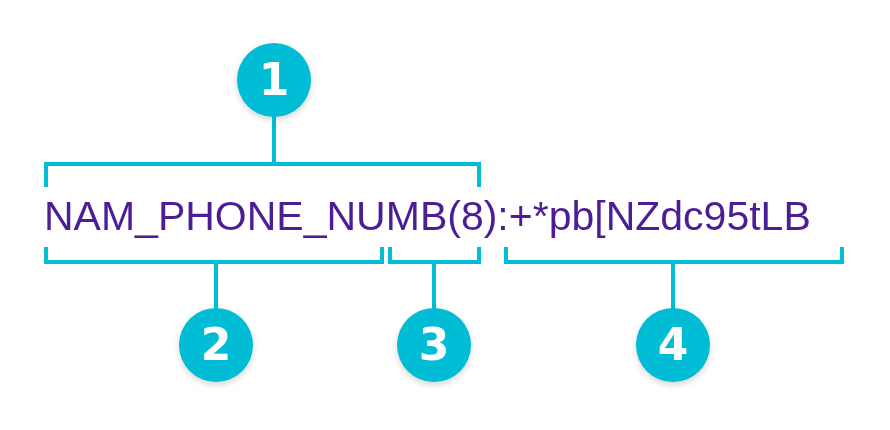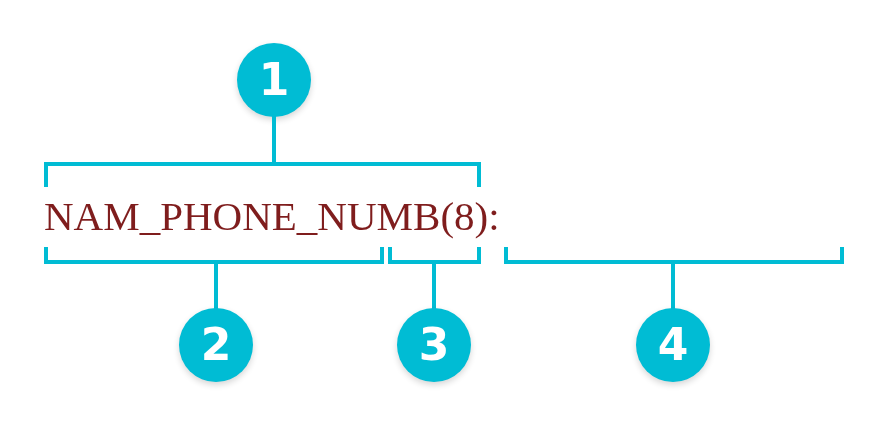--- a/index.html
+++ b/index.html
@@ -17,24 +17,24 @@
   }
 
   
   .code-line {
     position: absolute;
     left: 44px;
     top: 186px;
     height: 60px;
     display: flex;
     align-items: center;
-    font-family: Liberation Serif, serif;
+    font-family: Liberation Sans, sans-serif;
     font-size: 41px;
     letter-spacing: 0px;
-    color: #7f1d1d;
+    color: #4c1d95;
     white-space: pre;
     line-height: 60px;
   }
   .code-seg { white-space: pre; }
 
   
   .bracket {
     position: absolute;
     box-sizing: border-box;
     border-color: #00bcd4;
@@ -80,21 +80,21 @@
 
 <div id="canvas">
 
   <div class="badge" style="left:237px; top:43px;">
     <span>1</span>
   </div>
   <div class="stem" style="left:272px; top:114px; height:50px;"></div>
   <div class="bracket bracket-down" style="left:44px; top:162px; width:437px; height:25px;"></div>
 
   <div class="code-line">
-    <span class="code-seg">NAM_PHONE_NUMB</span><span class="code-seg">(8)</span><span class="code-seg">:</span>
+    <span class="code-seg">NAM_PHONE_NUMB</span><span class="code-seg">(8)</span><span class="code-seg">:</span><span class="code-seg">+*pb[NZdc95tLB</span>
   </div>
 
   <div class="bracket bracket-up" style="left:44px; top:247px; width:340px; height:17px;"></div>
   <div class="stem" style="left:214px; top:262px; height:48px;"></div>
   <div class="badge" style="left:179px; top:308px;">
     <span>2</span>
   </div>
 
   <div class="bracket bracket-up" style="left:388px; top:247px; width:93px; height:17px;"></div>
   <div class="stem" style="left:432px; top:262px; height:48px;"></div>

